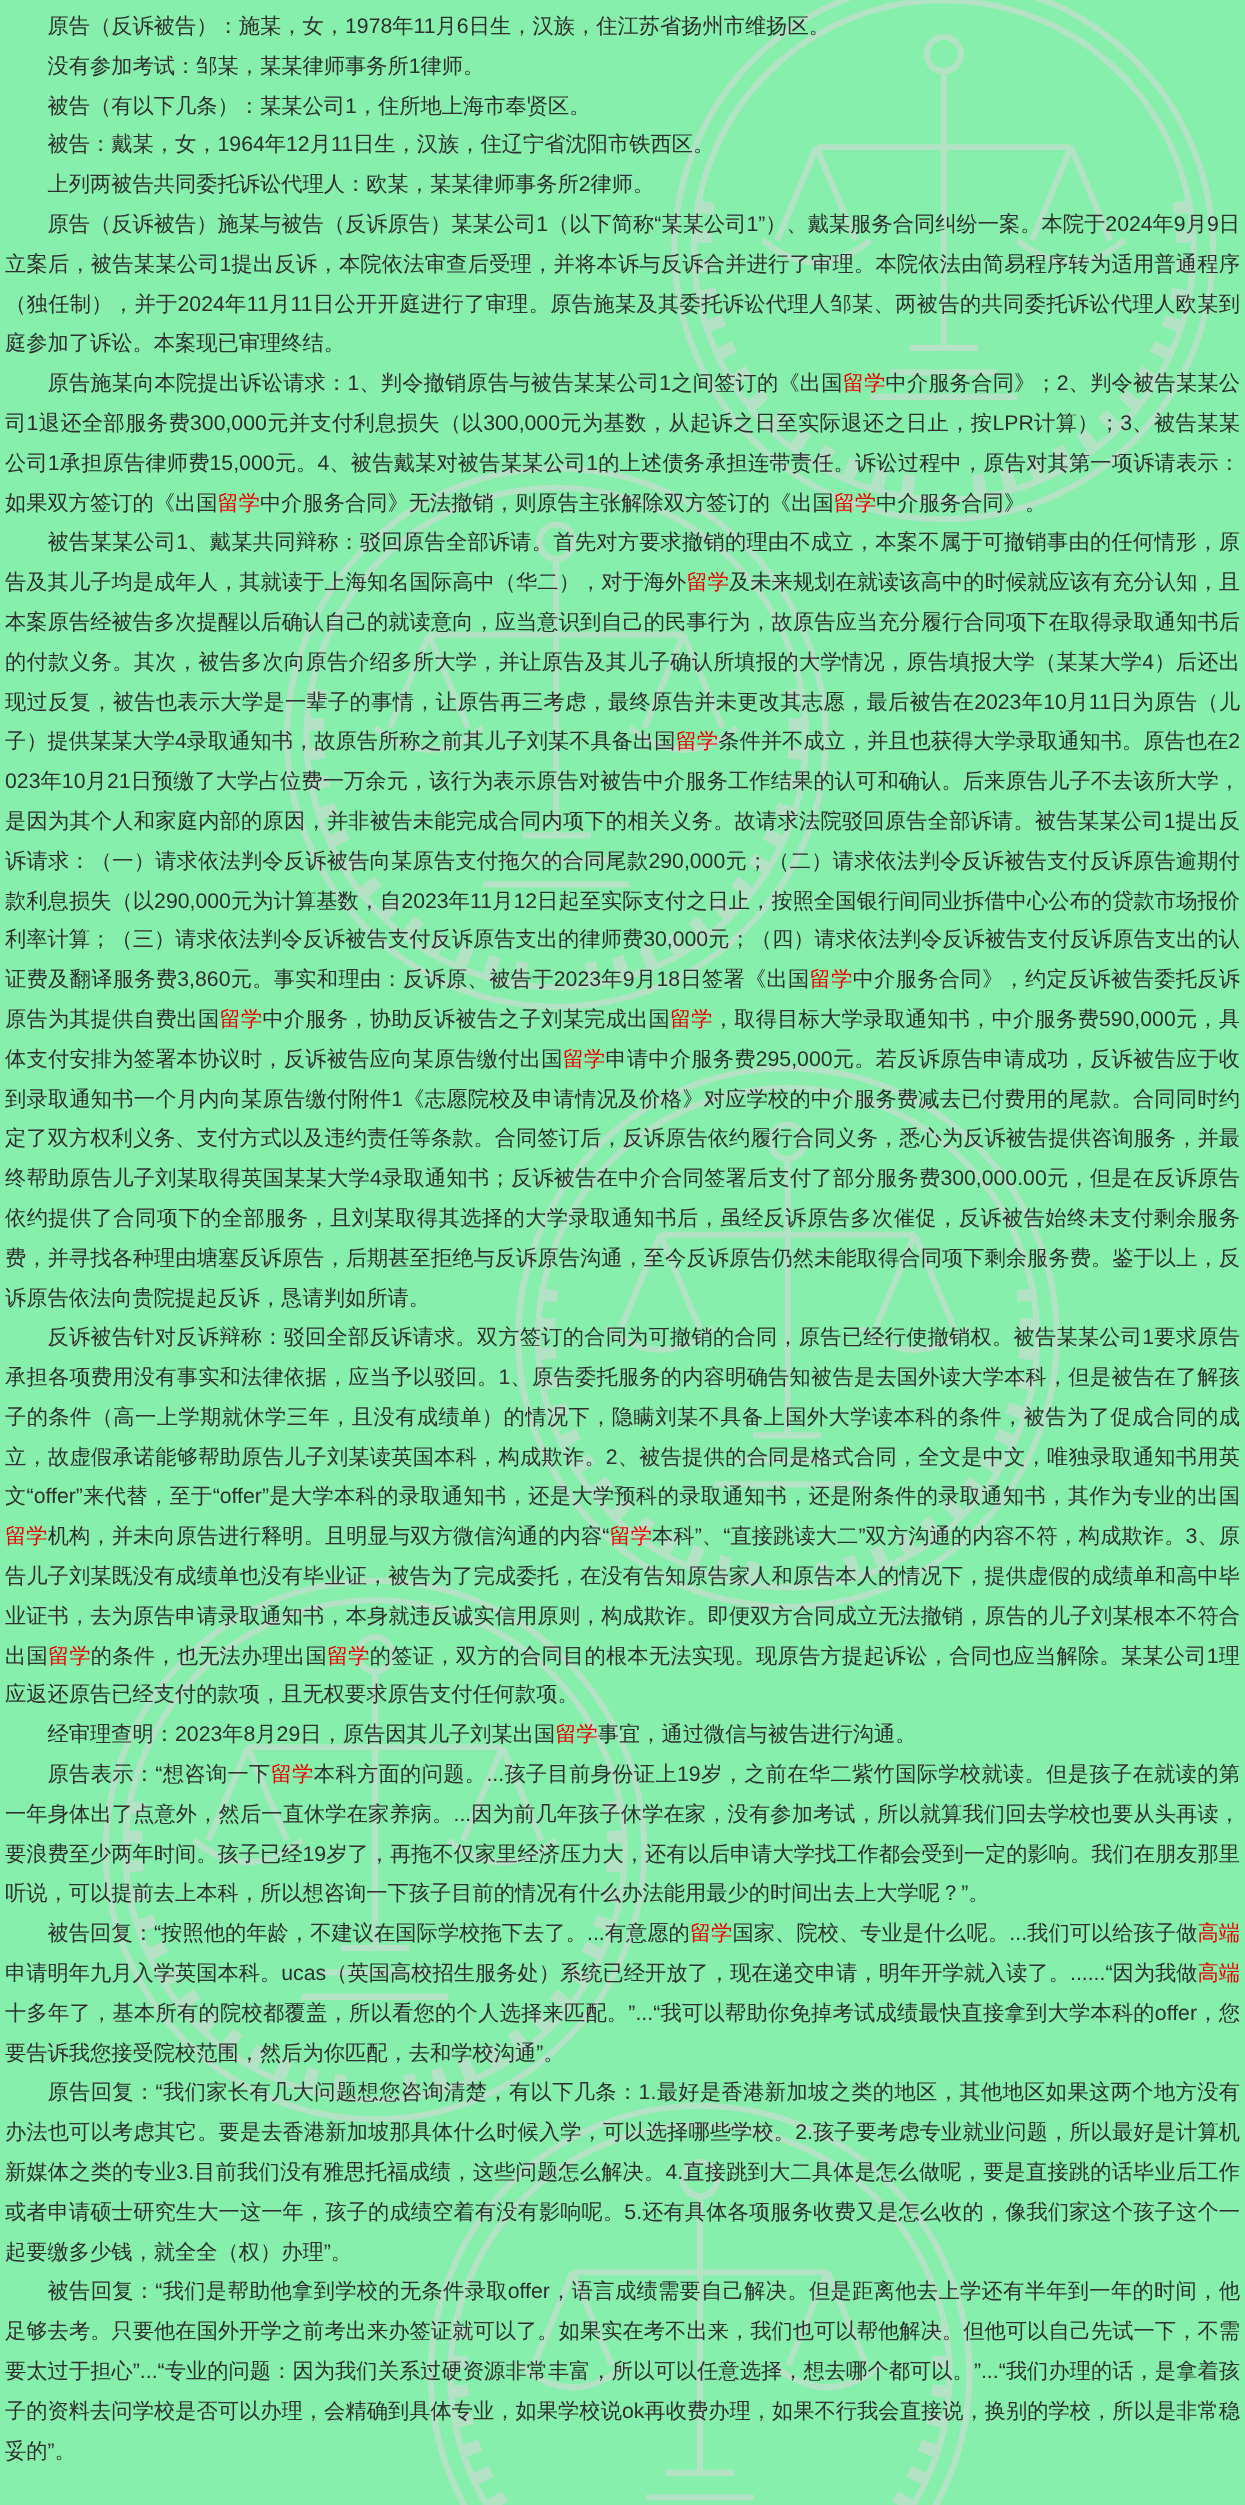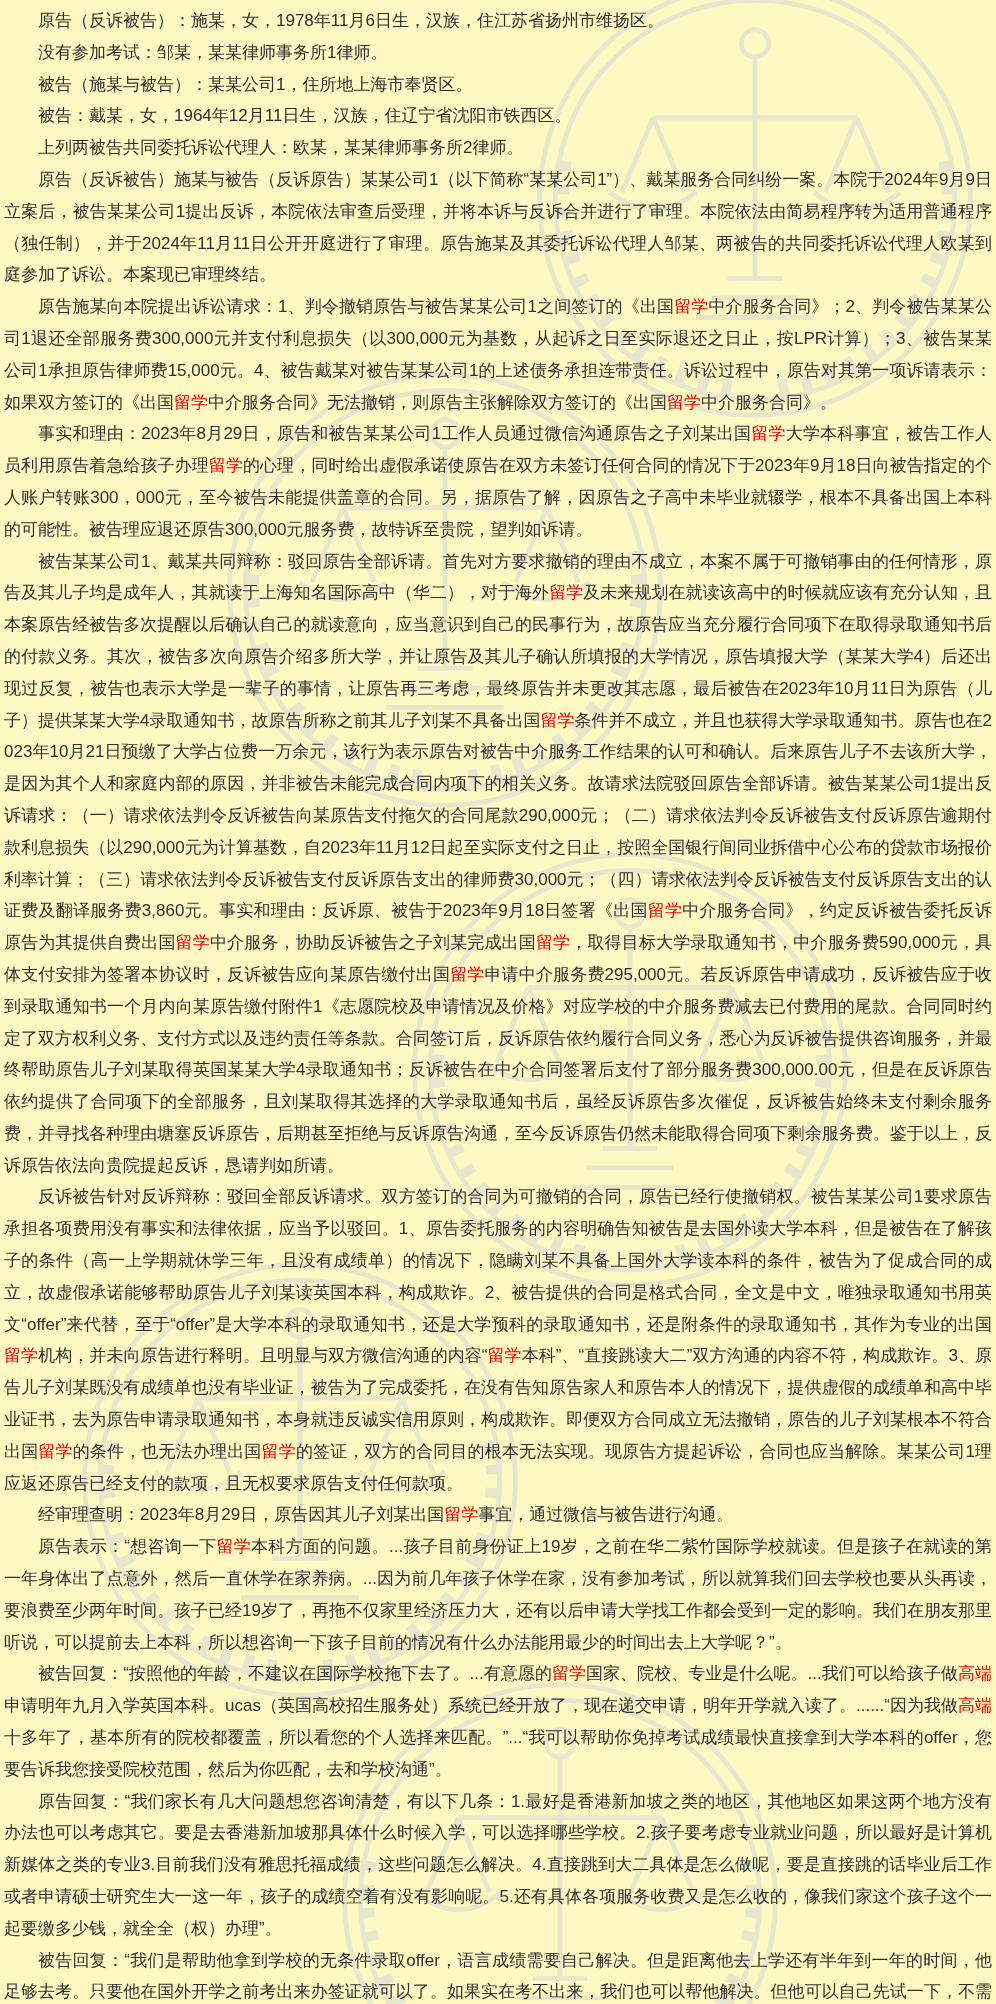--- a/index.html
+++ b/index.html
@@ -1,21 +1,21 @@
 <!DOCTYPE html>
 <html lang="zh" style="--text-color: #2f2f2f; --hl-color: #ee0000; --wm-color: #d8d8d8;"><head>
 <meta charset="utf-8">
 <style>
   html,body{margin:0;padding:0;background:#fff;}
   .page{
     position:relative;
     width:996px;
     height:2004px;
     overflow:hidden;
-    background:#fef9c3;
+    background:#86efac;
     font-family:"Liberation Sans","DejaVu Sans",sans-serif;
     font-size:17px;
     line-height:31.8px;
     color:var(--text-color,#2f2f2f);
   }
   .wm{
     position:absolute;
     width:470px;height:470px;
     opacity:.55;
     color:var(--wm-color,#d8d8d8);
@@ -68,26 +68,25 @@
   <svg class="wm" style="left:65px;top:1245px" viewBox="-120 -120 240 240">
       <use href="#emblem"></use>
     </svg>
   <svg class="wm" style="left:325px;top:1665px" viewBox="-120 -120 240 240">
       <use href="#emblem"></use>
     </svg>
 
   <div class="content">
     <p class="para">原告（反诉被告）：施某，女，1978年11月6日生，汉族，住江苏省扬州市维扬区。</p>
     <p class="para">没有参加考试：邹某，某某律师事务所1律师。</p>
-    <p class="para">被告（施某与被告）：某某公司1，住所地上海市奉贤区。</p>
+    <p class="para">被告（有以下几条）：某某公司1，住所地上海市奉贤区。</p>
     <p class="para">被告：戴某，女，1964年12月11日生，汉族，住辽宁省沈阳市铁西区。</p>
     <p class="para">上列两被告共同委托诉讼代理人：欧某，某某律师事务所2律师。</p>
     <p class="para">原告（反诉被告）施某与被告（反诉原告）某某公司1（以下简称“某某公司1”）、戴某服务合同纠纷一案。本院于2024年9月9日立案后，被告某某公司1提出反诉，本院依法审查后受理，并将本诉与反诉合并进行了审理。本院依法由简易程序转为适用普通程序（独任制），并于2024年11月11日公开开庭进行了审理。原告施某及其委托诉讼代理人邹某、两被告的共同委托诉讼代理人欧某到庭参加了诉讼。本案现已审理终结。</p>
     <p class="para">原告施某向本院提出诉讼请求：1、判令撤销原告与被告某某公司1之间签订的《出国<span class="hl">留学</span>中介服务合同》；2、判令被告某某公司1退还全部服务费300,000元并支付利息损失（以300,000元为基数，从起诉之日至实际退还之日止，按LPR计算）；3、被告某某公司1承担原告律师费15,000元。4、被告戴某对被告某某公司1的上述债务承担连带责任。诉讼过程中，原告对其第一项诉请表示：如果双方签订的《出国<span class="hl">留学</span>中介服务合同》无法撤销，则原告主张解除双方签订的《出国<span class="hl">留学</span>中介服务合同》。</p>
-    <p class="para">事实和理由：2023年8月29日，原告和被告某某公司1工作人员通过微信沟通原告之子刘某出国<span class="hl">留学</span>大学本科事宜，被告工作人员利用原告着急给孩子办理<span class="hl">留学</span>的心理，同时给出虚假承诺使原告在双方未签订任何合同的情况下于2023年9月18日向被告指定的个人账户转账300，000元，至今被告未能提供盖章的合同。另，据原告了解，因原告之子高中未毕业就辍学，根本不具备出国上本科的可能性。被告理应退还原告300,000元服务费，故特诉至贵院，望判如诉请。</p>
     <p class="para">被告某某公司1、戴某共同辩称：驳回原告全部诉请。首先对方要求撤销的理由不成立，本案不属于可撤销事由的任何情形，原告及其儿子均是成年人，其就读于上海知名国际高中（华二），对于海外<span class="hl">留学</span>及未来规划在就读该高中的时候就应该有充分认知，且本案原告经被告多次提醒以后确认自己的就读意向，应当意识到自己的民事行为，故原告应当充分履行合同项下在取得录取通知书后的付款义务。其次，被告多次向原告介绍多所大学，并让原告及其儿子确认所填报的大学情况，原告填报大学（某某大学4）后还出现过反复，被告也表示大学是一辈子的事情，让原告再三考虑，最终原告并未更改其志愿，最后被告在2023年10月11日为原告（儿子）提供某某大学4录取通知书，故原告所称之前其儿子刘某不具备出国<span class="hl">留学</span>条件并不成立，并且也获得大学录取通知书。原告也在2023年10月21日预缴了大学占位费一万余元，该行为表示原告对被告中介服务工作结果的认可和确认。后来原告儿子不去该所大学，是因为其个人和家庭内部的原因，并非被告未能完成合同内项下的相关义务。故请求法院驳回原告全部诉请。被告某某公司1提出反诉请求：（一）请求依法判令反诉被告向某原告支付拖欠的合同尾款290,000元；（二）请求依法判令反诉被告支付反诉原告逾期付款利息损失（以290,000元为计算基数，自2023年11月12日起至实际支付之日止，按照全国银行间同业拆借中心公布的贷款市场报价利率计算；（三）请求依法判令反诉被告支付反诉原告支出的律师费30,000元；（四）请求依法判令反诉被告支付反诉原告支出的认证费及翻译服务费3,860元。事实和理由：反诉原、被告于2023年9月18日签署《出国<span class="hl">留学</span>中介服务合同》，约定反诉被告委托反诉原告为其提供自费出国<span class="hl">留学</span>中介服务，协助反诉被告之子刘某完成出国<span class="hl">留学</span>，取得目标大学录取通知书，中介服务费590,000元，具体支付安排为签署本协议时，反诉被告应向某原告缴付出国<span class="hl">留学</span>申请中介服务费295,000元。若反诉原告申请成功，反诉被告应于收到录取通知书一个月内向某原告缴付附件1《志愿院校及申请情况及价格》对应学校的中介服务费减去已付费用的尾款。合同同时约定了双方权利义务、支付方式以及违约责任等条款。合同签订后，反诉原告依约履行合同义务，悉心为反诉被告提供咨询服务，并最终帮助原告儿子刘某取得英国某某大学4录取通知书；反诉被告在中介合同签署后支付了部分服务费300,000.00元，但是在反诉原告依约提供了合同项下的全部服务，且刘某取得其选择的大学录取通知书后，虽经反诉原告多次催促，反诉被告始终未支付剩余服务费，并寻找各种理由塘塞反诉原告，后期甚至拒绝与反诉原告沟通，至今反诉原告仍然未能取得合同项下剩余服务费。鉴于以上，反诉原告依法向贵院提起反诉，恳请判如所请。</p>
     <p class="para">反诉被告针对反诉辩称：驳回全部反诉请求。双方签订的合同为可撤销的合同，原告已经行使撤销权。被告某某公司1要求原告承担各项费用没有事实和法律依据，应当予以驳回。1、原告委托服务的内容明确告知被告是去国外读大学本科，但是被告在了解孩子的条件（高一上学期就休学三年，且没有成绩单）的情况下，隐瞒刘某不具备上国外大学读本科的条件，被告为了促成合同的成立，故虚假承诺能够帮助原告儿子刘某读英国本科，构成欺诈。2、被告提供的合同是格式合同，全文是中文，唯独录取通知书用英文“offer”来代替，至于“offer”是大学本科的录取通知书，还是大学预科的录取通知书，还是附条件的录取通知书，其作为专业的出国<span class="hl">留学</span>机构，并未向原告进行释明。且明显与双方微信沟通的内容“<span class="hl">留学</span>本科”、“直接跳读大二”双方沟通的内容不符，构成欺诈。3、原告儿子刘某既没有成绩单也没有毕业证，被告为了完成委托，在没有告知原告家人和原告本人的情况下，提供虚假的成绩单和高中毕业证书，去为原告申请录取通知书，本身就违反诚实信用原则，构成欺诈。即便双方合同成立无法撤销，原告的儿子刘某根本不符合出国<span class="hl">留学</span>的条件，也无法办理出国<span class="hl">留学</span>的签证，双方的合同目的根本无法实现。现原告方提起诉讼，合同也应当解除。某某公司1理应返还原告已经支付的款项，且无权要求原告支付任何款项。</p>
     <p class="para">经审理查明：2023年8月29日，原告因其儿子刘某出国<span class="hl">留学</span>事宜，通过微信与被告进行沟通。</p>
     <p class="para">原告表示：“想咨询一下<span class="hl">留学</span>本科方面的问题。...孩子目前身份证上19岁，之前在华二紫竹国际学校就读。但是孩子在就读的第一年身体出了点意外，然后一直休学在家养病。...因为前几年孩子休学在家，没有参加考试，所以就算我们回去学校也要从头再读，要浪费至少两年时间。孩子已经19岁了，再拖不仅家里经济压力大，还有以后申请大学找工作都会受到一定的影响。我们在朋友那里听说，可以提前去上本科，所以想咨询一下孩子目前的情况有什么办法能用最少的时间出去上大学呢？”。</p>
     <p class="para">被告回复：“按照他的年龄，不建议在国际学校拖下去了。...有意愿的<span class="hl">留学</span>国家、院校、专业是什么呢。...我们可以给孩子做<span class="hl">高端</span>申请明年九月入学英国本科。ucas（英国高校招生服务处）系统已经开放了，现在递交申请，明年开学就入读了。......“因为我做<span class="hl">高端</span>十多年了，基本所有的院校都覆盖，所以看您的个人选择来匹配。”...“我可以帮助你免掉考试成绩最快直接拿到大学本科的offer，您要告诉我您接受院校范围，然后为你匹配，去和学校沟通”。</p>
     <p class="para">原告回复：“我们家长有几大问题想您咨询清楚，有以下几条：1.最好是香港新加坡之类的地区，其他地区如果这两个地方没有办法也可以考虑其它。要是去香港新加坡那具体什么时候入学，可以选择哪些学校。2.孩子要考虑专业就业问题，所以最好是计算机新媒体之类的专业3.目前我们没有雅思托福成绩，这些问题怎么解决。4.直接跳到大二具体是怎么做呢，要是直接跳的话毕业后工作或者申请硕士研究生大一这一年，孩子的成绩空着有没有影响呢。5.还有具体各项服务收费又是怎么收的，像我们家这个孩子这个一起要缴多少钱，就全全（权）办理”。</p>
     <p class="para">被告回复：“我们是帮助他拿到学校的无条件录取offer，语言成绩需要自己解决。但是距离他去上学还有半年到一年的时间，他足够去考。只要他在国外开学之前考出来办签证就可以了。如果实在考不出来，我们也可以帮他解决。但他可以自己先试一下，不需要太过于担心”...“专业的问题：因为我们关系过硬资源非常丰富，所以可以任意选择，想去哪个都可以。”...“我们办理的话，是拿着孩子的资料去问学校是否可以办理，会精确到具体专业，如果学校说ok再收费办理，如果不行我会直接说，换别的学校，所以是非常稳妥的”。</p>
 
   </div>
 </div>

